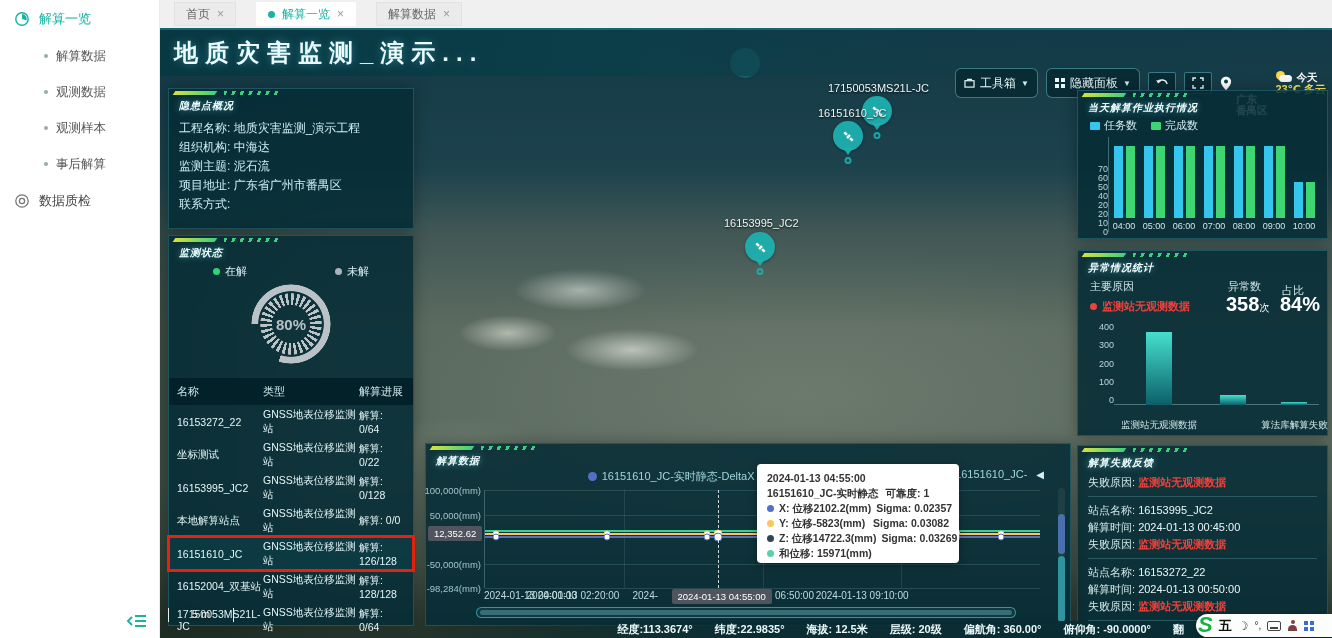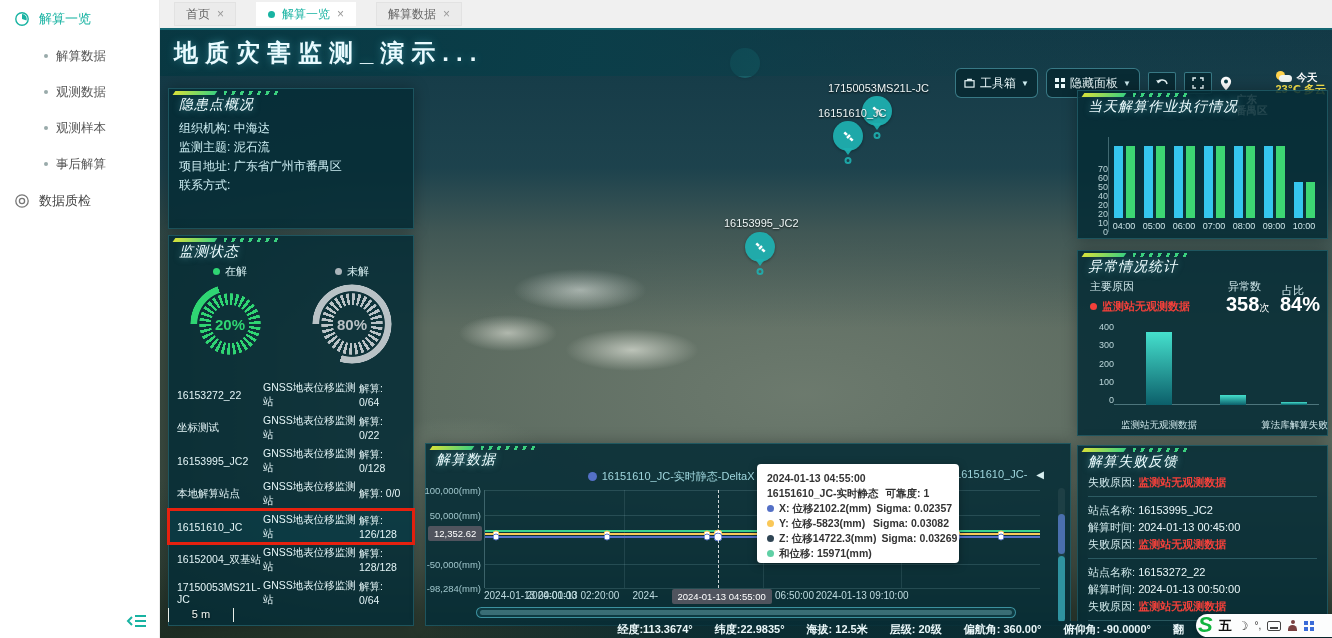--- a/index.html
+++ b/index.html
@@ -84,21 +84,21 @@
   .pin-faint { opacity:.3; z-index:5; }
 
   
   .panel { position:absolute; background:rgba(6,44,53,.88); border:1px solid rgba(46,116,128,.55);
     box-shadow:0 0 14px rgba(0,0,0,.3); z-index:10; }
   .panel-hd { position:relative; height:24px; padding:6px 0 0 10px; }
   .panel-hd::before { content:""; position:absolute; left:5px; top:2px; width:42px; height:4px;
     background:linear-gradient(90deg,#d6e23b,#3bd07f); transform:skewX(-35deg); }
   .panel-hd::after { content:""; position:absolute; left:55px; top:2px; width:56px; height:4px;
     background:repeating-linear-gradient(110deg,#3bd07f 0 3px, transparent 3px 8px); }
-  .panel-title { font-size:14px; font-weight:normal; font-style:italic; color:#eefdff;
+  .panel-title { font-size:10px; font-weight:bold; font-style:italic; color:#eefdff;
     text-shadow:0 0 7px rgba(120,230,240,.5); letter-spacing:1px; }
 
   
   .ov-body { padding:6px 10px 0 10px; overflow:hidden; height:110px; }
   .ov-row { font-size:12px; color:#cdeef3; line-height:19px; white-space:nowrap; }
 
   
   .mon-legend { display:flex; justify-content:space-around; margin-top:4px; }
   .mleg-item { display:flex; align-items:center; gap:5px; font-size:11px; color:#d7eff1; }
   .mleg-dot { width:7px; height:7px; border-radius:50%; }
@@ -407,20 +407,21 @@
       </div>
       <div class="tail"></div>
         <div class="ring"></div>
     </div>
 
     <section class="panel" style="left:8px; top:60px; width:246px; height:141px;">
       <div class="panel-hd">
         <span class="panel-title">隐患点概况</span>
       </div>
       <div class="ov-body">
+        <div class="ov-row"><span>工程名称:</span> <span>地质灾害监测_演示工程</span></div>
         <div class="ov-row"><span>组织机构:</span> <span>中海达</span></div>
         <div class="ov-row"><span>监测主题:</span> <span>泥石流</span></div>
         <div class="ov-row"><span>项目地址:</span> <span>广东省广州市番禺区</span></div>
         <div class="ov-row"><span>联系方式:</span> <span></span></div>
       </div>
     </section>
 
     <section class="panel" style="left:8px; top:207px; width:246px; height:391px;">
       <div class="panel-hd">
         <span class="panel-title">监测状态</span>
@@ -429,32 +430,32 @@
         <div class="mleg-item">
             <span class="mleg-dot" style="background: rgb(47, 213, 115);"></span>
             <span>在解</span>
           </div>
         <div class="mleg-item">
             <span class="mleg-dot" style="background: rgb(170, 180, 186);"></span>
             <span>未解</span>
           </div>
       </div>
       <div class="gauges">
-        <div class="gauge" style="--c: #2fd573; --p: 20;">
-          <div class="gauge-arc"></div>
-            <div class="gauge-seg"></div>
-            <div class="gauge-val" style="color: rgb(47, 213, 115);">20%</div>
-        </div>
         <div class="gauge" style="--c: #b9c2c6; --p: 80;">
           <div class="gauge-arc"></div>
             <div class="gauge-seg"></div>
             <div class="gauge-val" style="color: rgb(185, 194, 198);">80%</div>
         </div>
       </div>
       <div class="mon-table">
+        <div class="mt-head">
+          <span>名称</span>
+          <span>类型</span>
+          <span>解算进展</span>
+        </div>
         <div class="mt-row">
             <span class="c1">16153272_22</span>
             <span class="c2">GNSS地表位移监测站</span>
             <span class="c3">解算: 0/64</span>
           </div>
         <div class="mt-row">
             <span class="c1">坐标测试</span>
             <span class="c2">GNSS地表位移监测站</span>
             <span class="c3">解算: 0/22</span>
           </div>
@@ -483,20 +484,30 @@
             <span class="c2">GNSS地表位移监测站</span>
             <span class="c3">解算: 0/64</span>
           </div>
       </div>
     </section>
 
     <section class="panel" style="left:917px; top:62px; width:251px; height:149px;">
       <div class="panel-hd">
         <span class="panel-title">当天解算作业执行情况</span>
       </div>
+      <div class="clegend" id="tasks-legend">
+          <div class="clegend-item">
+            <span class="clegend-swatch" style="background: rgb(53, 198, 238);"></span>
+            <span>任务数</span>
+          </div>
+          <div class="clegend-item">
+            <span class="clegend-swatch" style="background: rgb(61, 214, 115);"></span>
+            <span>完成数</span>
+          </div>
+        </div>
       <div class="tasks-chart">
         <div class="tasks-yaxis" id="tasks-yaxis">
             <div class="ytick">70</div>
             <div class="ytick">60</div>
             <div class="ytick">50</div>
             <div class="ytick">40</div>
             <div class="ytick">20</div>
             <div class="ytick">20</div>
             <div class="ytick">10</div>
             <div class="ytick">0</div>

